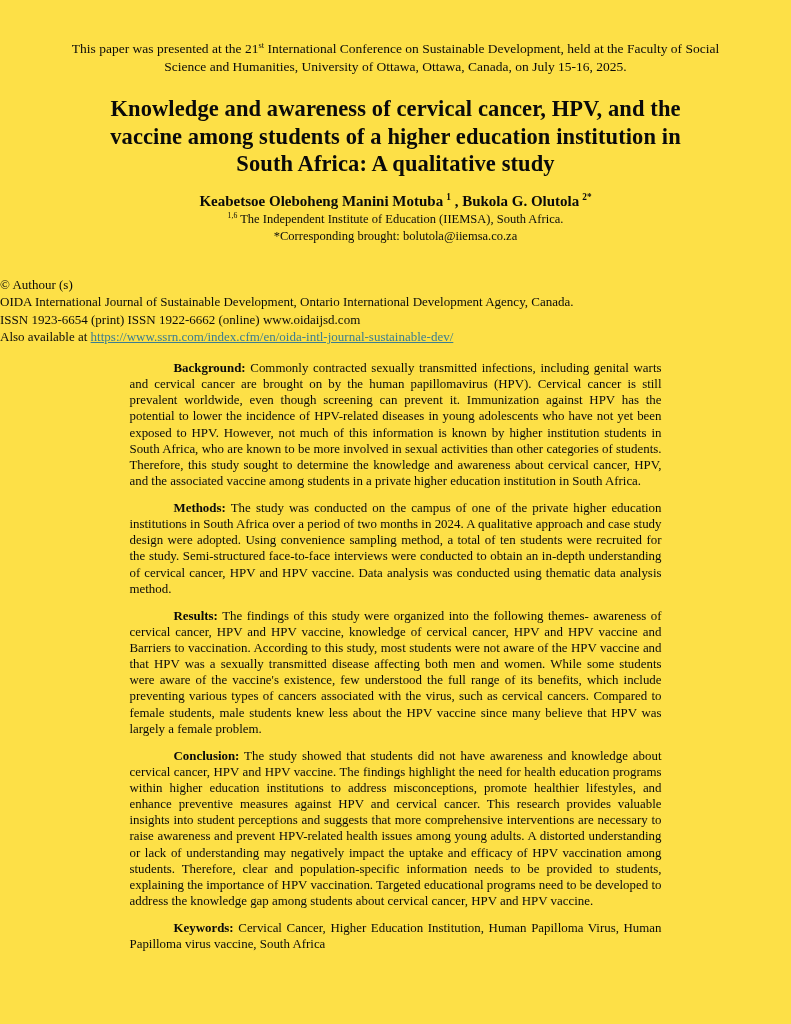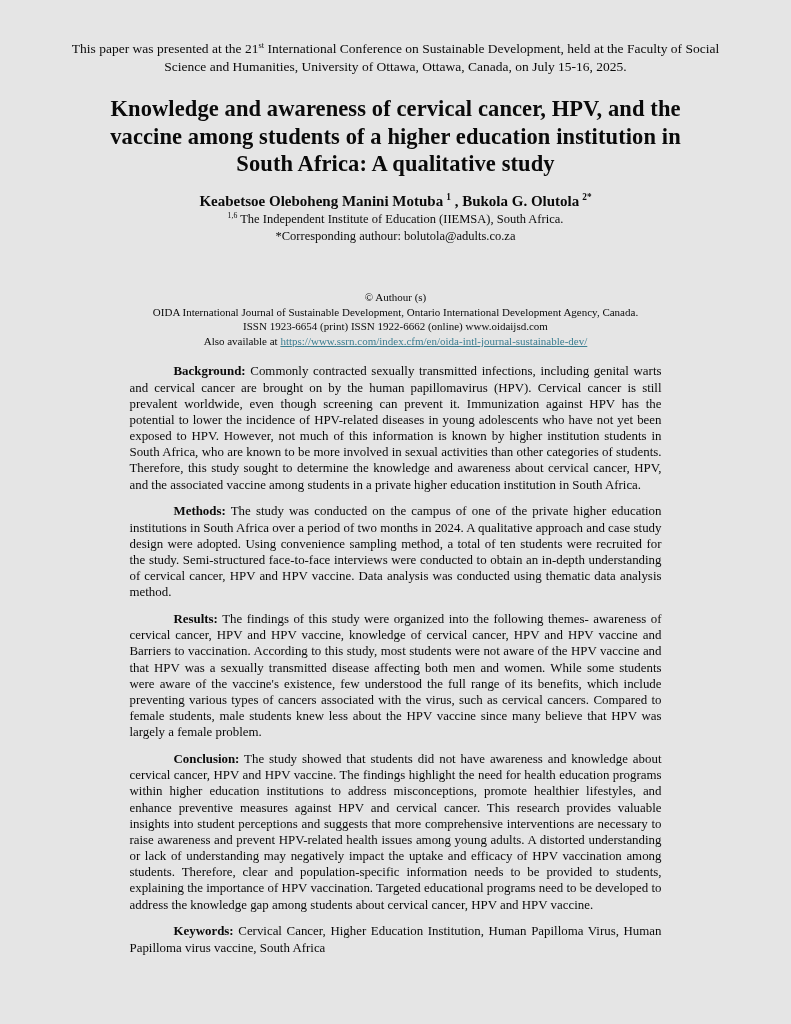--- a/index.html
+++ b/index.html
@@ -1,19 +1,19 @@
 <!DOCTYPE html>
 <html><head>
 <meta charset="utf-8">
 <style>
   html, body { margin: 0; padding: 0; background: #ffffff; }
   .page {
     width: 791px;
     height: 1024px;
-    background: #e5e5e5;
+    background: #fde047;
     color: #0a0a0a;
     font-family: "Liberation Serif", "DejaVu Serif", serif;
     box-sizing: border-box;
     padding-top: 40px;
     overflow: hidden;
   }
   .note {
     width: 648px;
     margin: 0 auto;
     text-align: center;
@@ -37,23 +37,22 @@
     font-weight: bold;
   }
   .authors sup { margin-left: 3px; }
   .affiliation, .corresponding {
     text-align: center;
     margin: 1px 0 0;
     font-size: 12.5px;
     line-height: 1.3;
   }
   .copyright {
-    text-align: center;
-    margin-top: 46px;
-    font-size: 11px;
+    margin-top: 32px;
+    font-size: 13px;
     line-height: 1.32;
   }
   .copyright .cline { margin: 0; }
   .ssrn-link {
     color: #3b7d91;
     text-decoration: underline;
   }
   .abstract {
     width: 532px;
     margin: 15px auto 0;
@@ -72,21 +71,21 @@
 <div class="page">
 
   <p class="note"><span>This paper was presented at the 21</span><sup>st</sup><span> International Conference on Sustainable Development, held at the Faculty of Social Science and Humanities, University of Ottawa, Ottawa, Canada, on July 15-16, 2025.</span></p>
 
   <h1 class="title">Knowledge and awareness of cervical cancer, HPV, and the vaccine among students of a higher education institution in South Africa: A qualitative study</h1>
 
   <p class="authors"><span>Keabetsoe Oleboheng Manini Motuba</span><sup>1</sup><span> , </span><span>Bukola G. Olutola</span><sup>2*</sup></p>
 
   <p class="affiliation"><sup>1,6</sup><span> The Independent Institute of Education (IIEMSA), South Africa.</span></p>
 
-  <p class="corresponding">*Corresponding authour: bolutola@adults.co.za</p>
+  <p class="corresponding">*Corresponding brought: bolutola@iiemsa.co.za</p>
 
   <div class="copyright">
     <p class="cline">© Authour (s)</p>
     <p class="cline">OIDA International Journal of Sustainable Development, Ontario International Development Agency, Canada.</p>
     <p class="cline">ISSN 1923-6654 (print) ISSN 1922-6662 (online) www.oidaijsd.com</p>
     <p class="cline"><span>Also available at </span><a class="ssrn-link" href="#" title="https://www.ssrn.com/index.cfm/en/oida-intl-journal-sustainable-dev/">https://www.ssrn.com/index.cfm/en/oida-intl-journal-sustainable-dev/</a></p>
   </div>
 
   <div class="abstract">
     <p class="body-par"><span class="label">Background:</span><span> Commonly contracted sexually transmitted infections, including genital warts and cervical cancer are brought on by the human papillomavirus (HPV). Cervical cancer is still prevalent worldwide, even though screening can prevent it. Immunization against HPV has the potential to lower the incidence of HPV-related diseases in young adolescents who have not yet been exposed to HPV. However, not much of this information is known by higher institution students in South Africa, who are known to be more involved in sexual activities than other categories of students. Therefore, this study sought to determine the knowledge and awareness about cervical cancer, HPV, and the associated vaccine among students in a private higher education institution in South Africa.</span></p>

